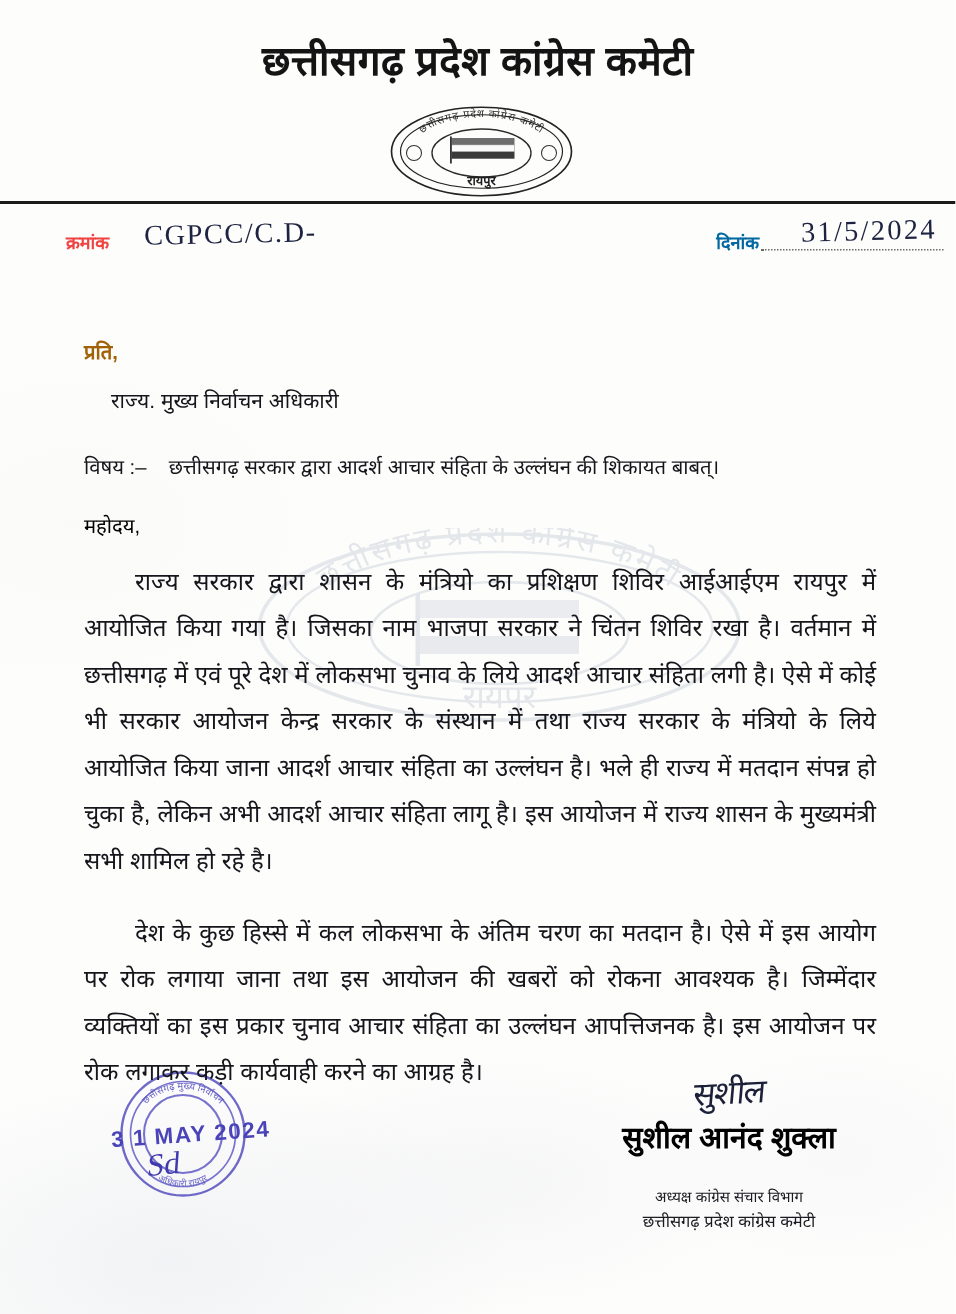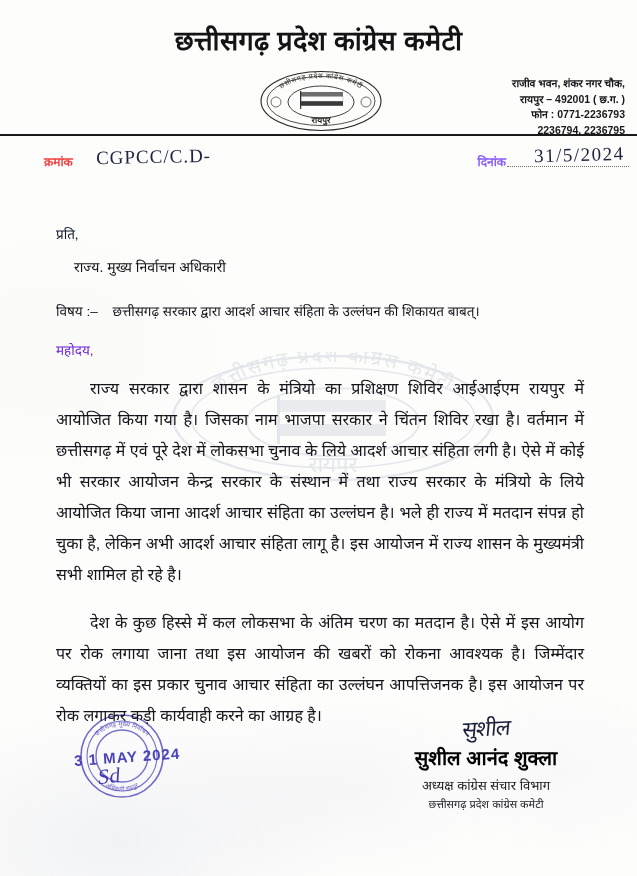--- a/index.html
+++ b/index.html
@@ -107,21 +107,21 @@
     color: #1d2340;
     letter-spacing: 1px;
     transform: rotate(-1.2deg);
   }
 
   #date-label {
     position: absolute;
     right: 131px; top: 5px;
     font-size: 12px;
     font-weight: bold;
-    color: #8b5cf6;
+    color: #0369a1;
     text-align: right;
   }
   #date-dots {
     position: absolute;
     right: 8px; top: 18px;
     width: 122px;
     border-bottom: 1px dotted #6b6b6b;
   }
   #date-value {
     position: absolute;
@@ -147,22 +147,22 @@
   
   #letter-body {
     position: absolute;
     top: 225px;
     left: 56px;
     width: 528px;
   }
 
   .salutation-to {
     font-size: 13.5px;
-    font-weight: 400;
-    color: #0f172a;
+    font-weight: 700;
+    color: #a16207;
     margin-bottom: 13px;
   }
 
   #recipient {
     margin-left: 18px;
     font-size: 14px;
     line-height: 22px;
     color: #14141a;
   }
 
@@ -171,21 +171,21 @@
     font-size: 13.5px;
     color: #14141a;
     white-space: nowrap;
   }
   #subject-label { margin-right: 2px; }
   #subject-text { margin-left: 9px; }
 
   #greeting {
     margin-top: 21px;
     font-size: 13.5px;
-    color: #6d28d9;
+    color: #000000;
   }
 
   .para {
     margin-top: 14px;
     font-size: 16px;
     line-height: 31px;
     color: #15151b;
     text-align: justify;
     text-justify: inter-word;
     text-indent: 34px;
@@ -211,22 +211,22 @@
     letter-spacing: -1px;
     transform: rotate(-3deg) skewX(-8deg);
   }
   #signer-name {
     margin-top: 2px;
     font-size: 20px;
     font-weight: bold;
     color: #000000;
   }
   #signer-role1 {
-    margin-top: 5px;
-    font-size: 13px;
+    margin-top: 19px;
+    font-size: 10px;
     color: #1a1a20;
   }
   #signer-role2 {
     margin-top: 2px;
     font-size: 11px;
     color: #1a1a20;
   }
 
   
   #received-stamp {
@@ -288,26 +288,20 @@
 
       <g>
         <rect x="42" y="22" width="42" height="4.6" fill="#6e6e6e"></rect>
         <rect x="42" y="26.6" width="42" height="4.6" fill="#fbfbfb" stroke="#777" stroke-width="0.3"></rect>
         <rect x="42" y="31.2" width="42" height="4.6" fill="#3a3a3a"></rect>
         <rect x="41" y="21" width="1.2" height="18" fill="#333"></rect>
       </g>
       <text x="62" y="53" font-family="Liberation Sans, sans-serif" font-size="8.5" font-weight="bold" fill="#1f1f1f" text-anchor="middle">रायपुर</text>
     </svg>
 
-    <div id="address-block">
-      <div class="addr-line">राजीव भवन, शंकर नगर चौक,</div>
-      <div class="addr-line">रायपुर – 492001 ( छ.ग. )</div>
-      <div class="addr-line">फोन : 0771-2236793</div>
-      <div class="addr-line">2236794, 2236795</div>
-    </div>
 
     <div id="header-rule"></div>
   </div>
 
   <div id="ref-row">
     <span id="ref-label">क्रमांक</span>
     <span id="ref-value">CGPCC/C.D-</span>
     <span id="date-label">दिनांक</span>
     <span id="date-dots"></span>
     <span id="date-value">31/5/2024</span>

